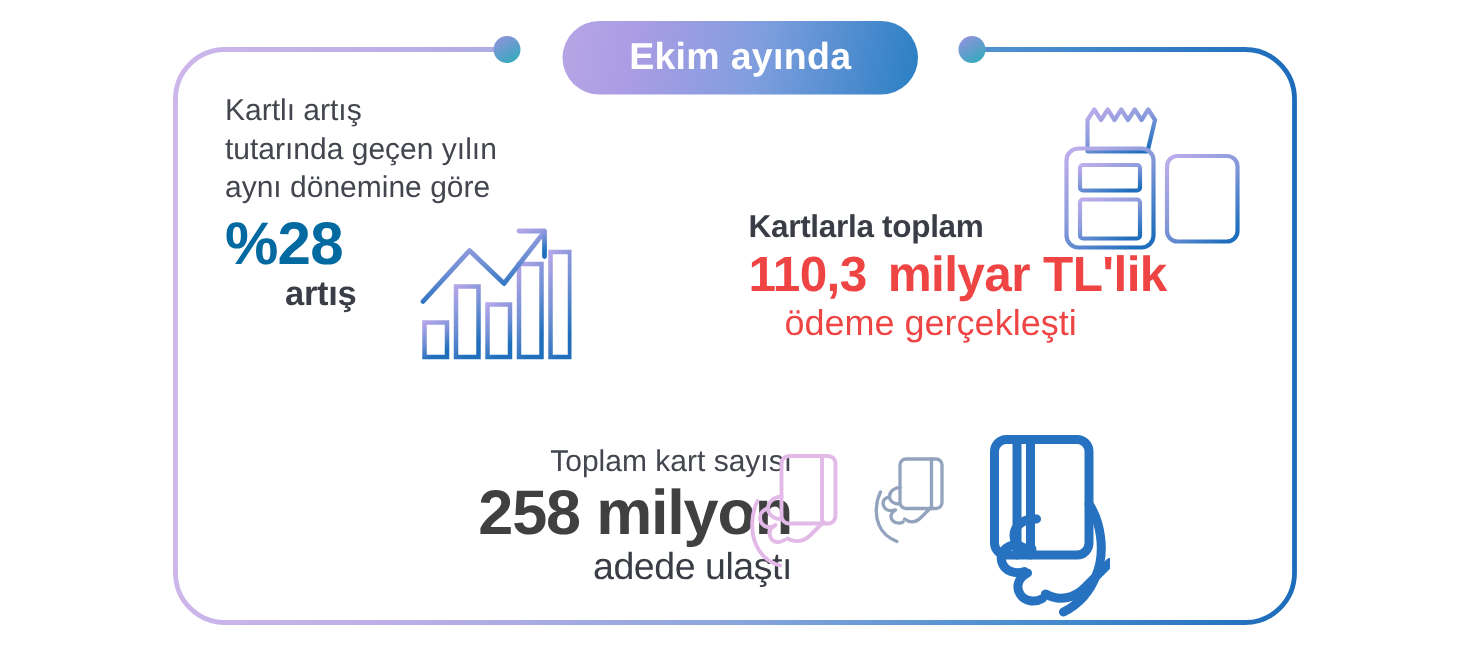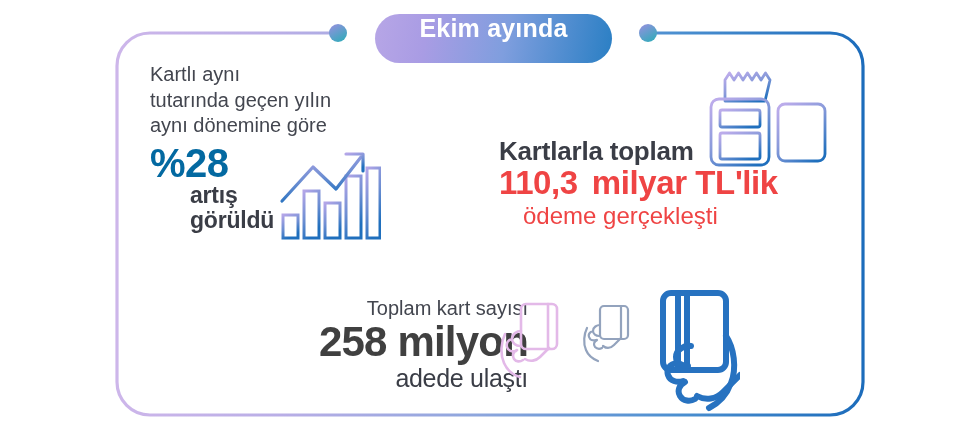--- a/index.html
+++ b/index.html
@@ -34,20 +34,21 @@
   
   .badge {
     position: absolute;
     left: 375px;
     top: 14px;
     width: 237px;
     height: 49px;
     border-radius: 26px;
     background: linear-gradient(100deg, #b7a6e6 0%, #a99ce4 22%, #7f9ede 55%, #2a7fc4 100%);
     display: flex;
+    align-items: center;
     justify-content: center;
   }
   .badge-label {
     color: #ffffff;
     font-size: 25px;
     font-weight: bold;
     letter-spacing: 0.2px;
     white-space: nowrap;
   }
 
@@ -95,21 +96,21 @@
   }
 
   
   .block2 {
     position: absolute;
     left: 499px;
     top: 138px;
     width: 330px;
   }
   .b2-line1 {
-    font-size: 26px;
+    font-size: 21px;
     font-weight: bold;
     color: #3a3d46;
     line-height: 27px;
     letter-spacing: -0.2px;
   }
   .b2-line2 {
     font-size: 33px;
     font-weight: bold;
     color: #ef4444;
     line-height: 35px;
@@ -212,30 +213,29 @@
     <circle cx="338" cy="33" r="9" fill="url(#dotGrad)"></circle>
     <circle cx="648" cy="33" r="9" fill="url(#dotGrad)"></circle>
   </svg>
 
   <div class="badge">
     <span class="badge-label">Ekim ayında</span>
   </div>
 
   <div class="block1">
     <div class="b1-lead">
-      <div>Kartlı aynı</div>
+      <div>Kartlı artış</div>
       <div>tutarında geçen yılın</div>
       <div>aynı dönemine göre</div>
     </div>
 
     <div class="b1-row">
       <div class="b1-textcol">
         <div class="b1-big">%28</div>
         <div class="b1-sub">artış</div>
-        <div class="b1-sub">görüldü</div>
       </div>
 
       <svg class="b1-icon" width="105" height="100" viewBox="0 0 105 100">
         <g fill="none" stroke="url(#chartGrad)" stroke-width="3">
 
           <rect x="7" y="70" width="15" height="23"></rect>
           <rect x="28" y="46" width="15" height="47"></rect>
           <rect x="49" y="58" width="15" height="35"></rect>
           <rect x="70" y="31" width="15" height="62"></rect>
           <rect x="91" y="23" width="13" height="70"></rect>

